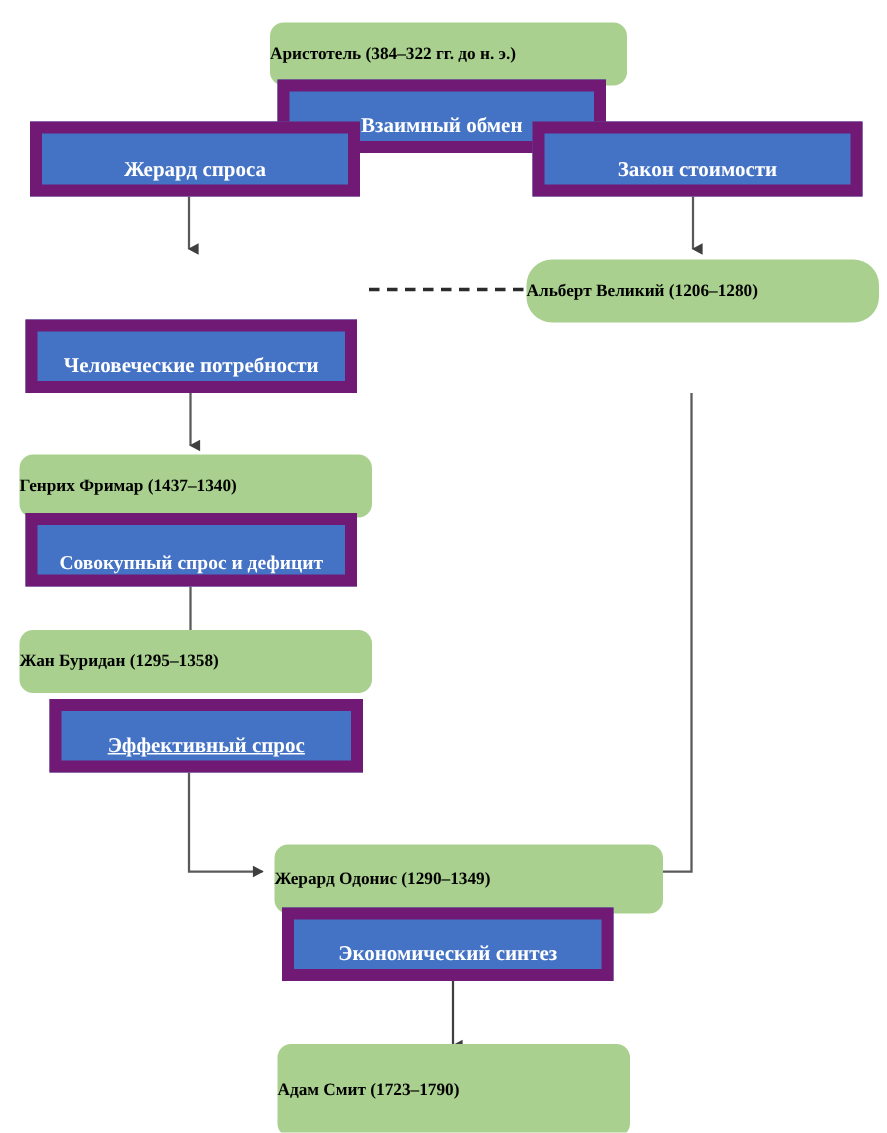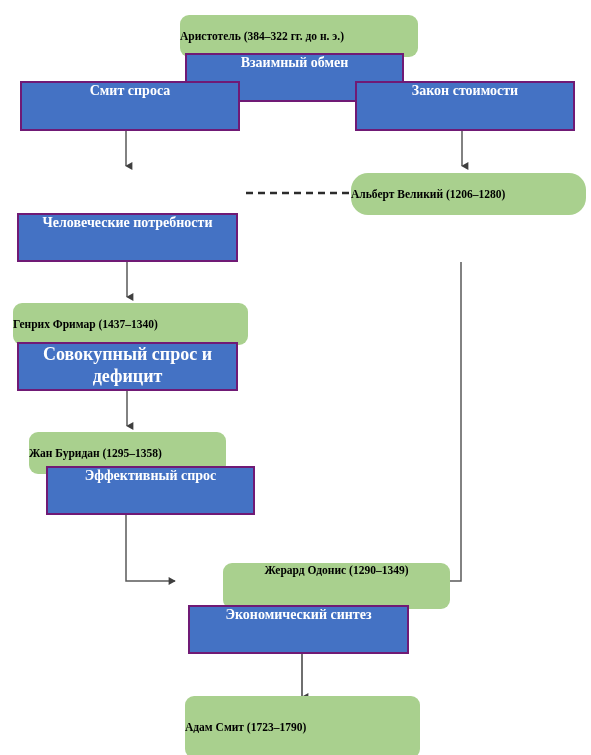--- a/index.html
+++ b/index.html
@@ -44,34 +44,34 @@
     text-align: center;
     color: #000000;
     font-size: 11.5px;
     font-weight: 700;
     line-height: 1.28;
     z-index: 2;
   }
   .concept-box {
     position: absolute;
     background: #4472c4;
-    border: 2px solid #701a75;
+    border: 8px solid #701a75;
     box-sizing: border-box;
     display: flex;
-    align-items: flex-start;
+    align-items: flex-end;
     justify-content: center;
     text-align: center;
     color: #ffffff;
     font-size: 14px;
     font-weight: 700;
     line-height: 1.2;
     z-index: 3;
   }
   .concept-box.small {
-    font-size: 18px;
+    font-size: 13px;
   }
   .person-box .line {
     display: block;
   }
 </style>
 </head>
 <body>
 
 <div id="diagram">
 
@@ -114,49 +114,49 @@
   </svg>
 
   <div class="person-box" style="left:180px; top:15px; width:238px; height:42px;">
     <span>Аристотель (384–322 гг. до н. э.)</span>
   </div>
   <div class="concept-box" style="left:185px; top:53px; width:219px; height:49px;">
     <span>Взаимный обмен</span>
   </div>
 
   <div class="concept-box" style="left:20px; top:81px; width:220px; height:50px;">
-    <span>Смит спроса</span>
+    <span>Жерард спроса</span>
   </div>
   <div class="concept-box" style="left:355px; top:81px; width:220px; height:50px;">
     <span>Закон стоимости</span>
   </div>
 
   <div class="concept-box" style="left:17px; top:213px; width:221px; height:49px;">
     <span>Человеческие потребности</span>
   </div>
 
   <div class="person-box" style="left:351px; top:173px; width:235px; height:42px;border-radius:17px;">
     <span>Альберт Великий (1206–1280)</span>
   </div>
 
   <div class="person-box" style="left:13px; top:303px; width:235px; height:42px;">
     <span>Генрих Фримар (1437–1340)</span>
   </div>
   <div class="concept-box small" style="left:17px; top:342px; width:221px; height:49px;">
     <span>Совокупный спрос и дефицит</span>
   </div>
 
-  <div class="person-box" style="left:13px; top:432px; width:197px; height:42px;margin-left:16px;">
+  <div class="person-box" style="left:13px; top:420px; width:235px; height:42px;">
     <span>Жан Буридан (1295–1358)</span>
   </div>
-  <div class="concept-box" style="left:46px; top:466px; width:209px; height:49px;">
+  <div class="concept-box" style="left:33px; top:466px; width:209px; height:49px;text-decoration:underline;">
     <span>Эффективный спрос</span>
   </div>
 
-  <div class="person-box" style="left:183px; top:563px; width:227px; height:46px; flex-direction:column;margin-left:40px;">
+  <div class="person-box" style="left:183px; top:563px; width:259px; height:46px; flex-direction:row;">
     <span class="line">Жерард Одонис (1290–1349)</span>
   </div>
   <div class="concept-box" style="left:188px; top:605px; width:221px; height:49px;">
     <span>Экономический синтез</span>
   </div>
 
   <div class="person-box" style="left:185px; top:696px; width:235px; height:62px;">
     <span>Адам Смит (1723–1790)</span>
   </div>
 

